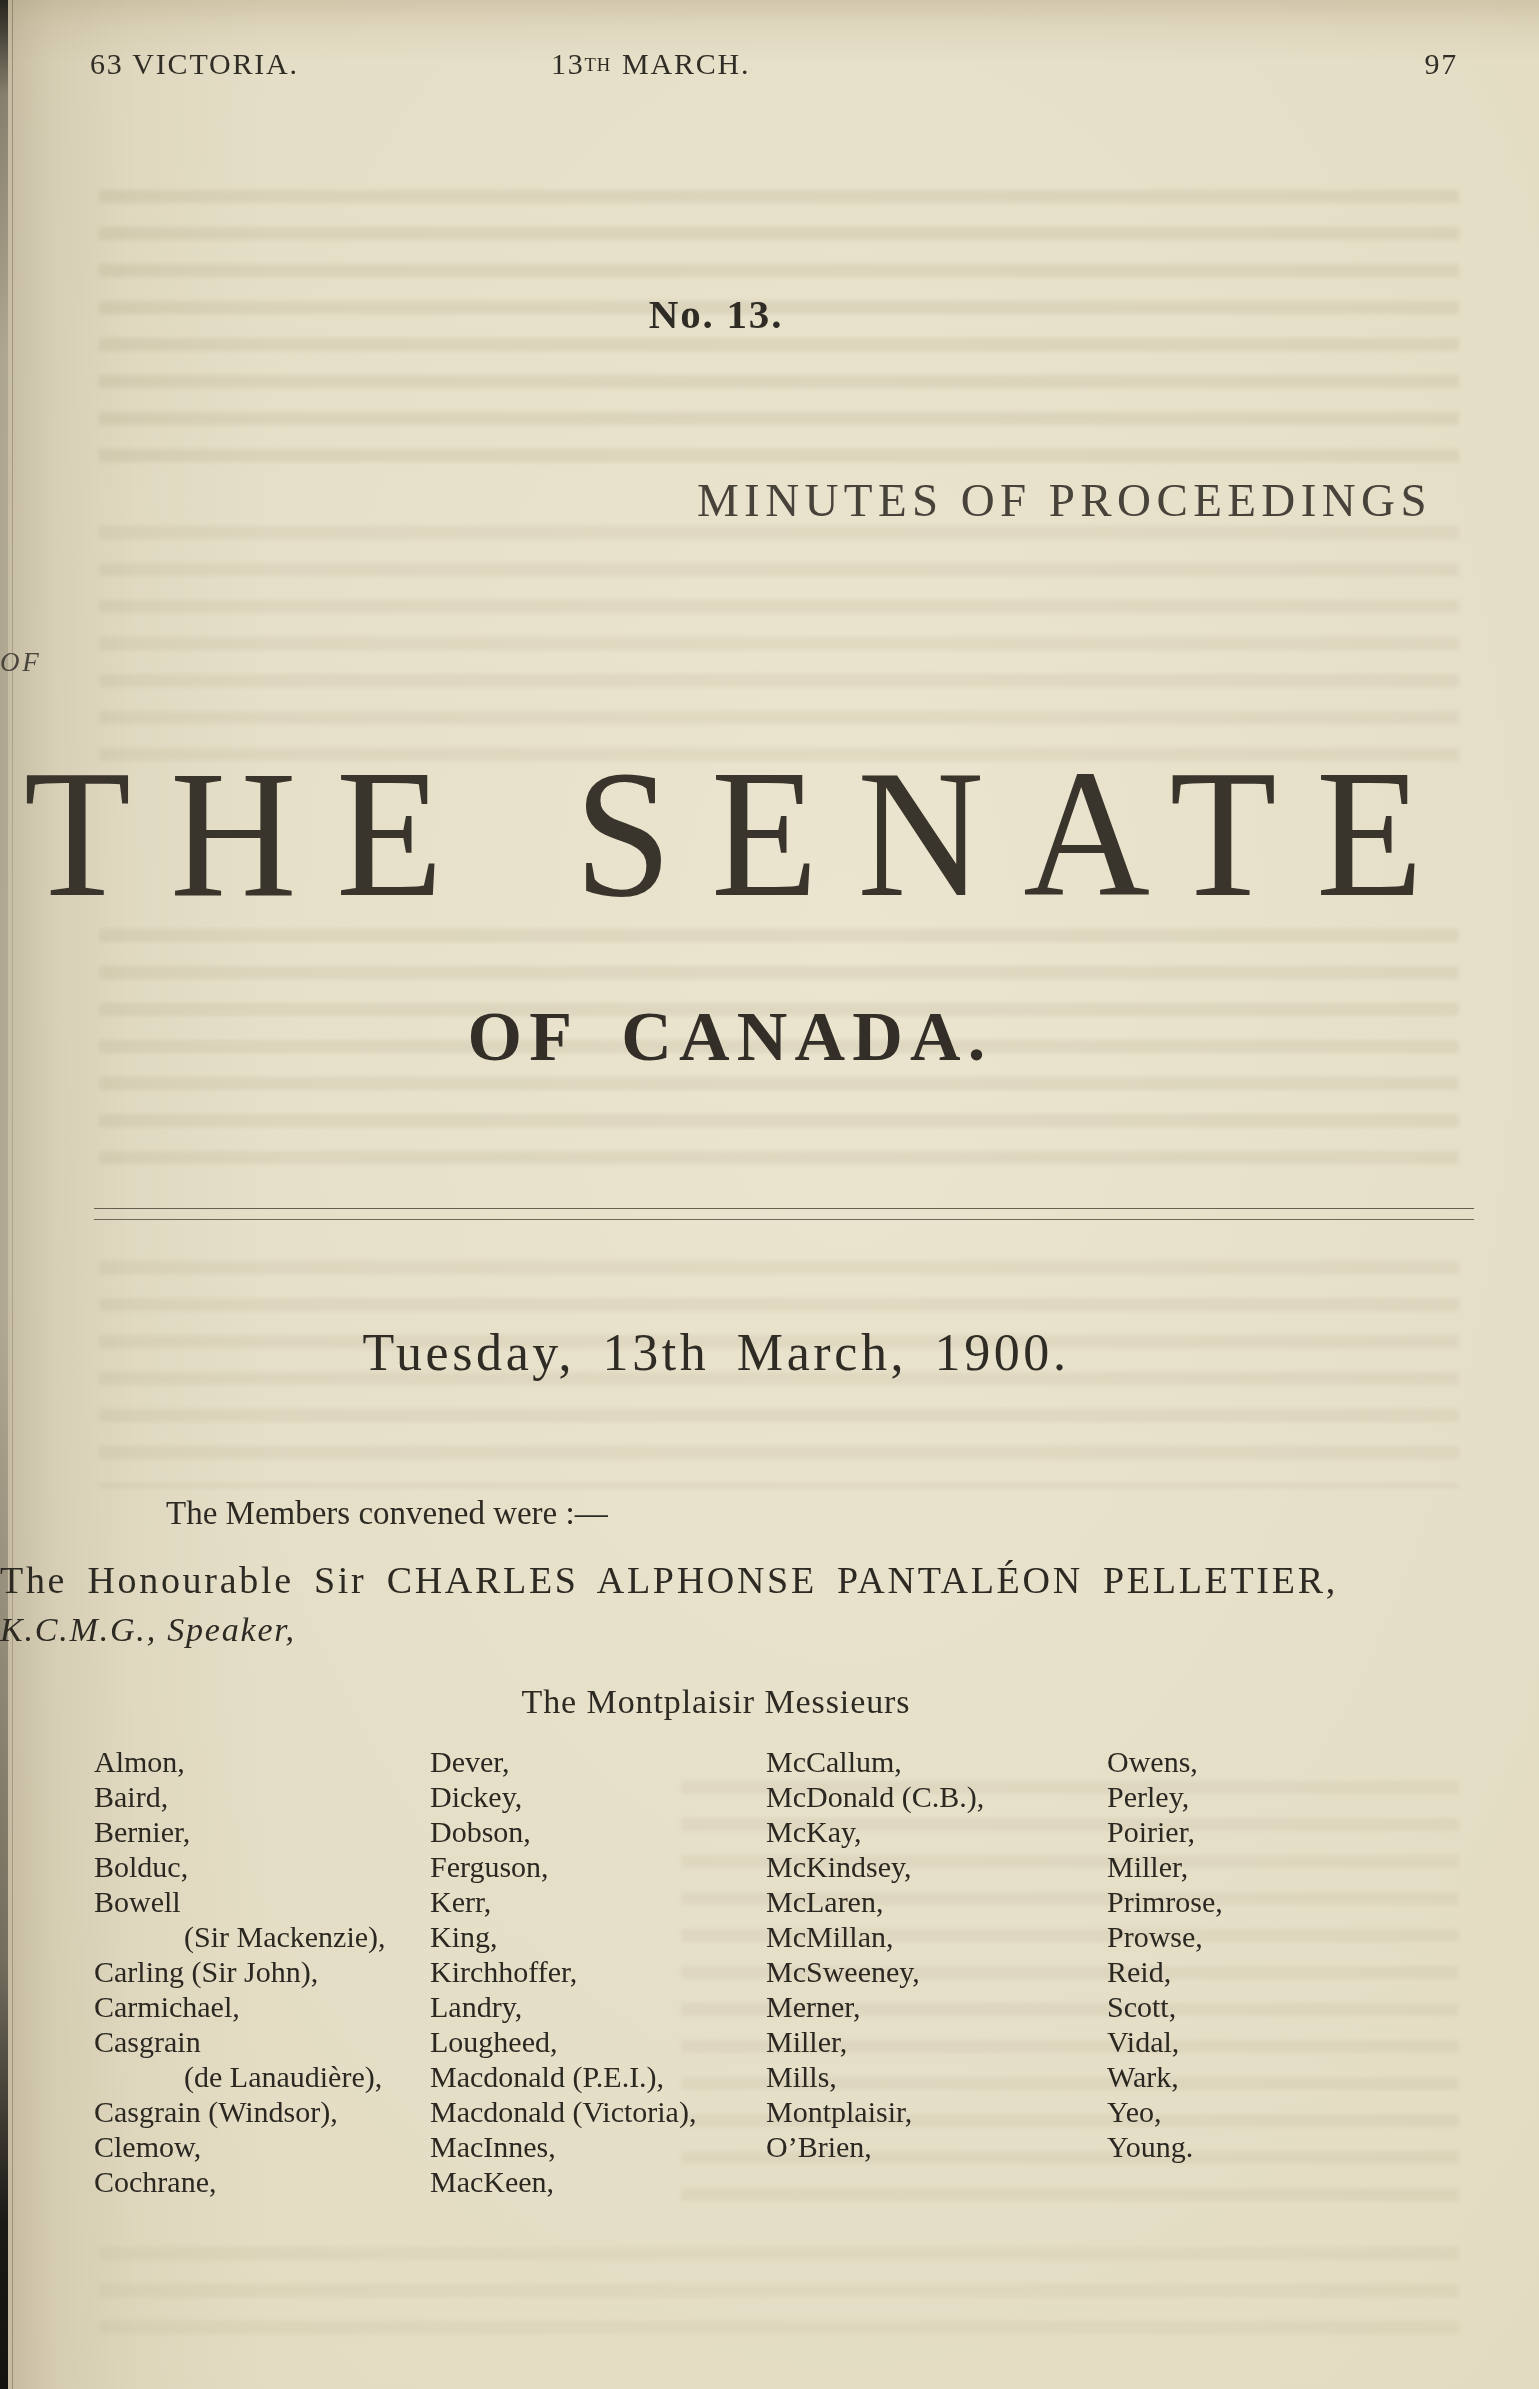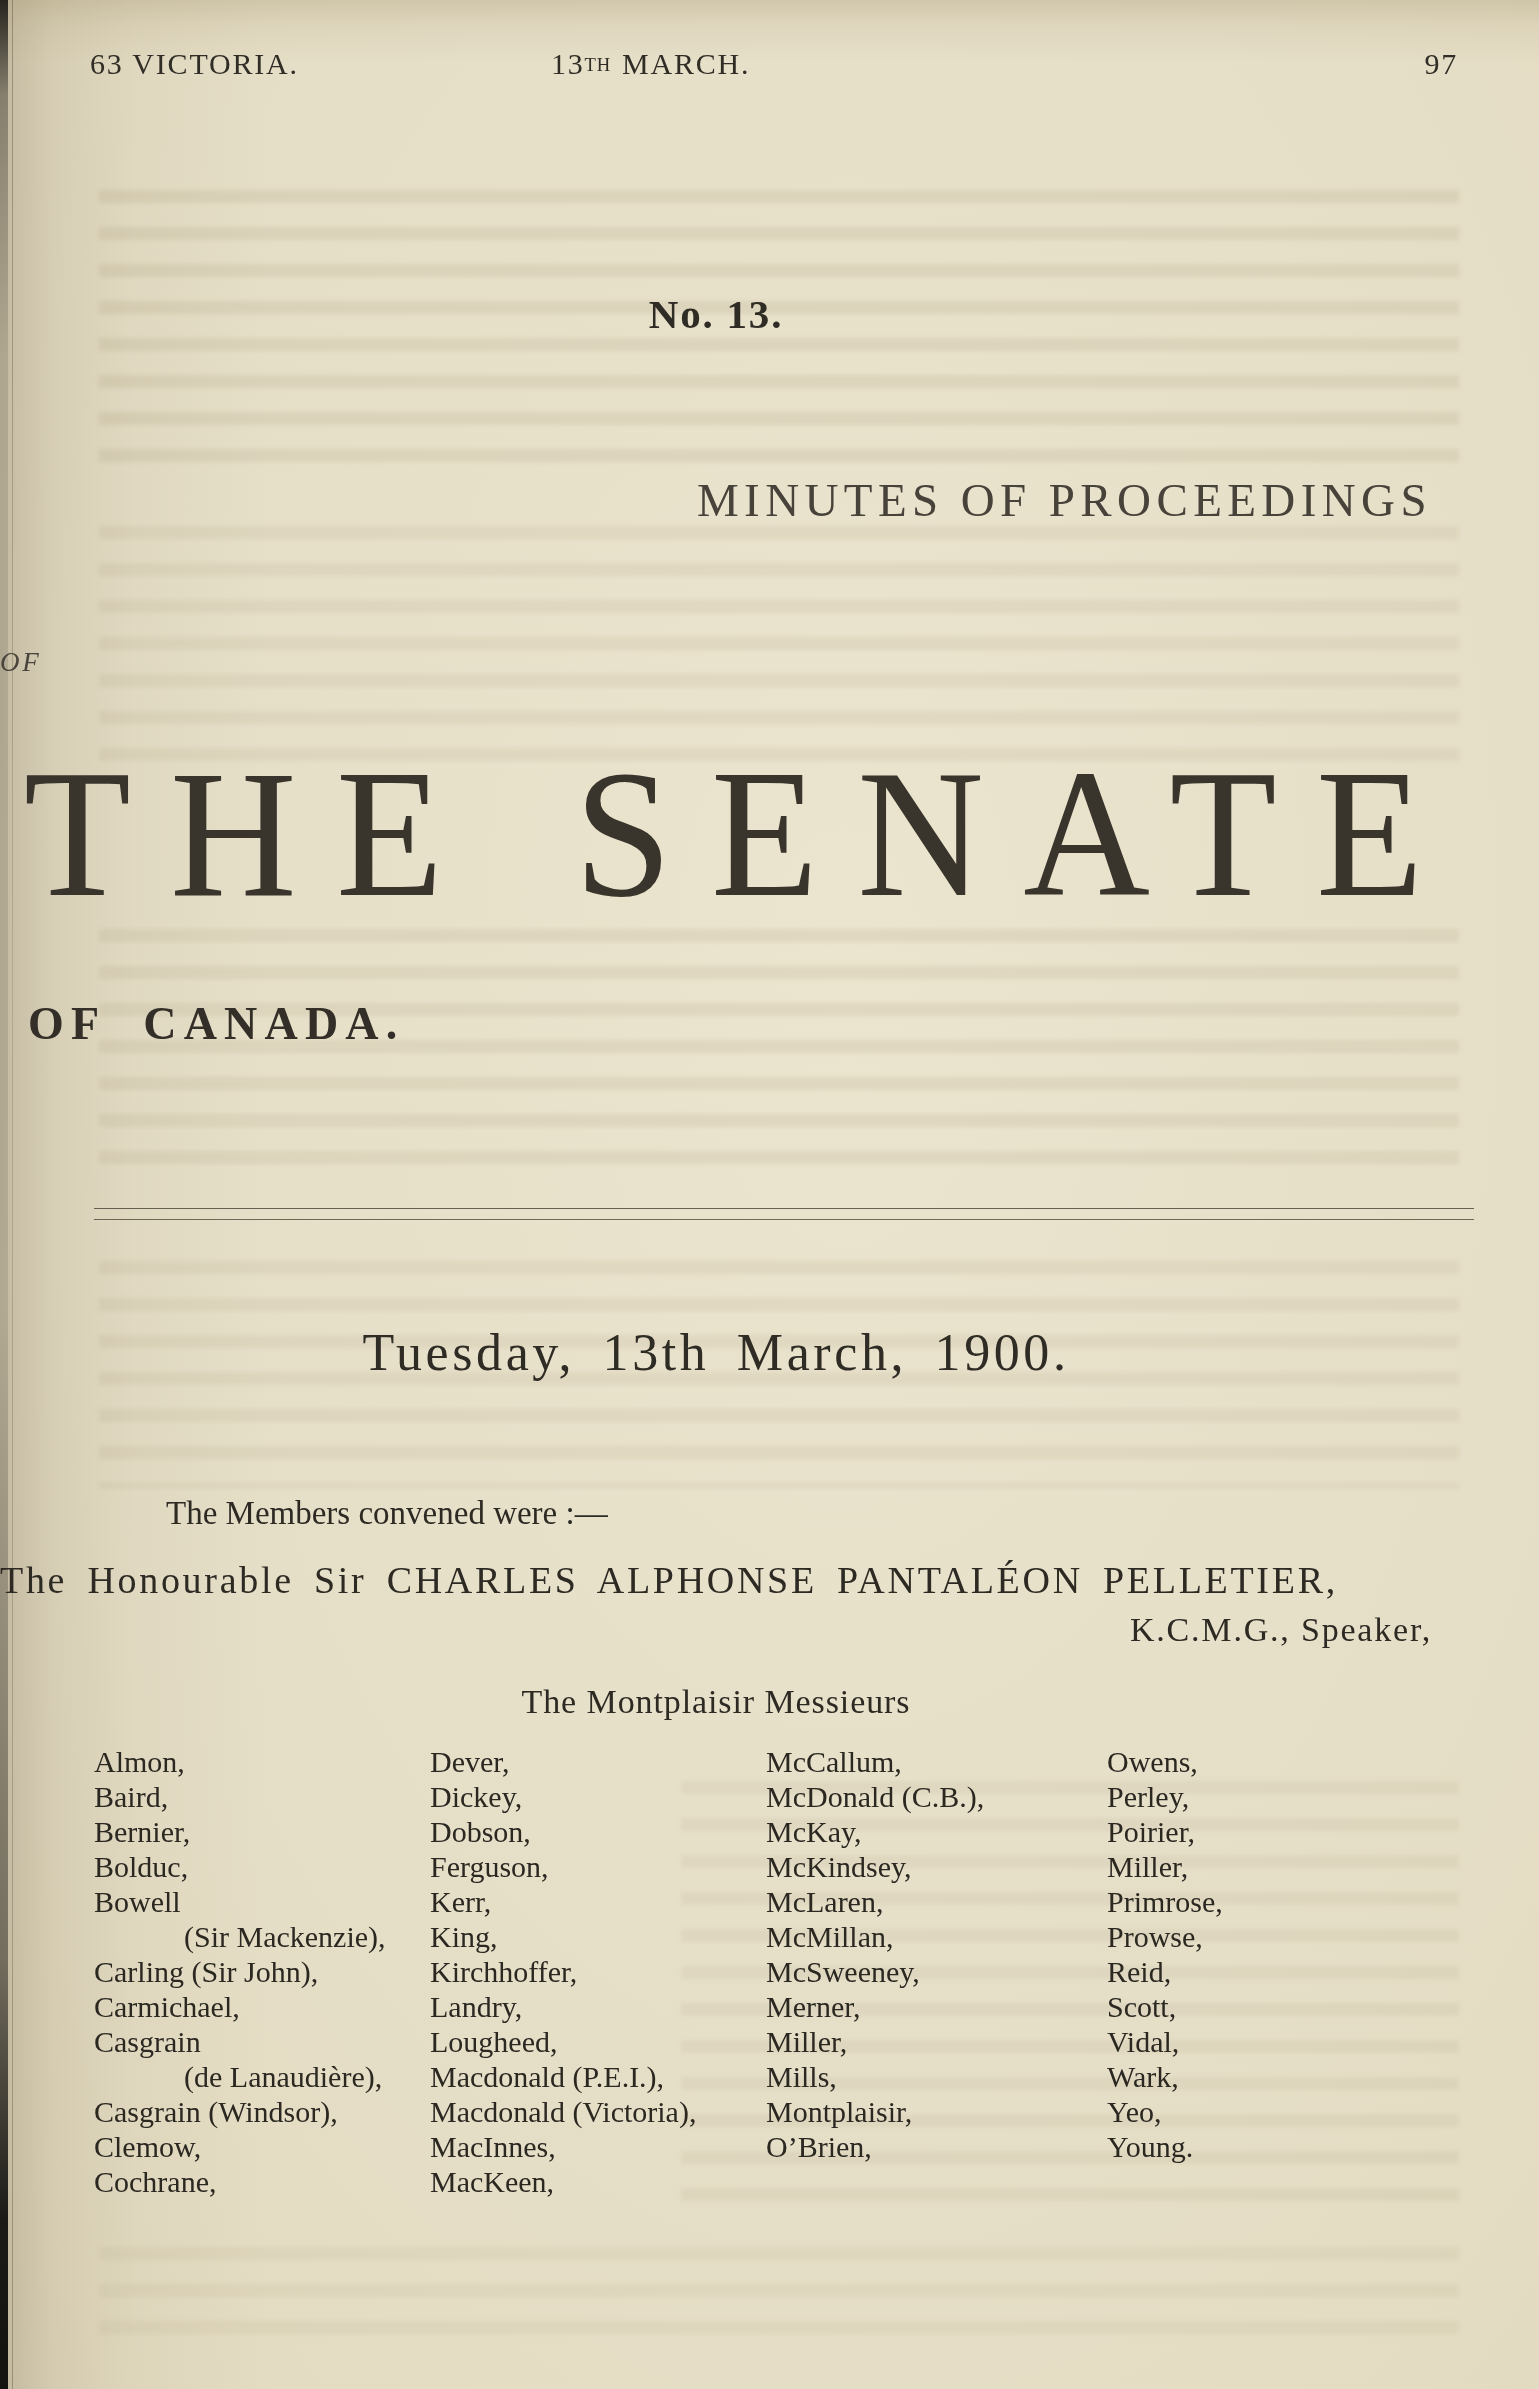--- a/index.html
+++ b/index.html
@@ -51,29 +51,29 @@
   .rh-right{position:absolute;right:82px;top:0;}
 
   .issue-number{position:absolute;top:290px;left:0;right:108px;text-align:center;font-size:41px;font-weight:bold;letter-spacing:1.8px;color:#2f2c25;}
   .title-line1{position:absolute;top:473px;left:0;right:108px;text-align:right;font-size:47px;letter-spacing:5.4px;color:#47423a;}
   .title-of{position:absolute;top:647px;left:0;right:108px;text-align:left;font-size:27px;letter-spacing:2.7px;color:#4a453c;font-style:italic;}
   .title-main{
     position:absolute;top:742px;left:0;right:54px;text-align:center;
     font-size:179px;line-height:1.0;letter-spacing:40px;word-spacing:9px;
     color:#3a352c;transform:scale(0.98,1.02);transform-origin:center top;
   }
-  .title-sub{position:absolute;top:997px;left:0;right:108px;text-align:left;font-size:46px;font-weight:bold;letter-spacing:7.2px;word-spacing:20px;color:#332f28;padding-left:28px;}
+  .title-sub{position:absolute;top:997px;left:0;right:108px;text-align:center;font-size:70px;font-weight:bold;letter-spacing:7.2px;word-spacing:20px;color:#332f28;padding-left:28px;}
 
   .double-rule{position:absolute;top:1208px;left:94px;width:1380px;height:10px;
     border-top:1.8px solid rgba(80,75,60,0.85);border-bottom:1.8px solid rgba(80,75,60,0.8);}
 
   .dateline{position:absolute;top:1323px;left:0;right:108px;text-align:center;font-size:52px;letter-spacing:3.6px;word-spacing:10.8px;color:#2f2c25;}
   .convened{position:absolute;top:1495px;left:166px;font-size:33px;color:#2d2a24;}
   .speaker-line{position:absolute;top:1558px;left:0;right:54px;text-align:left;font-size:38px;letter-spacing:2.7px;word-spacing:8px;color:#2d2a24;}
-  .speaker-title{position:absolute;top:1611px;left:0;right:108px;text-align:right;font-size:34px;letter-spacing:1.8px;color:#2d2a24;}
+  .speaker-title{position:absolute;top:1611px;left:0;right:108px;text-align:left;font-size:34px;letter-spacing:1.8px;color:#2d2a24;font-style:italic;}
   .messieurs{position:absolute;top:1683px;left:0;right:108px;text-align:center;font-size:34px;letter-spacing:0.9px;color:#2d2a24;}
 
   .members{position:absolute;top:1744px;left:94px;width:1398px;font-size:30px;line-height:35px;color:#2b2822;}
   .mcol{position:absolute;top:0;}
   .mcol-0{left:0;width:333px;}
   .mcol-1{left:336px;width:333px;}
   .mcol-2{left:672px;width:339px;}
   .mcol-3{left:1013px;width:359px;}
   .member{white-space:nowrap;min-height:35px;}
   .member.indent{margin-left:90px;}

